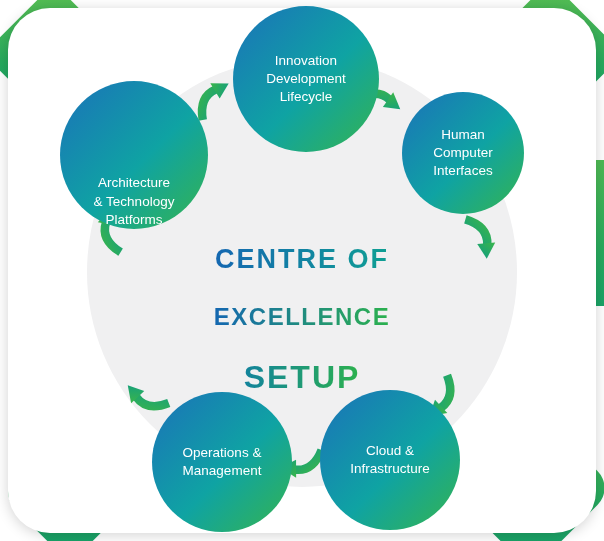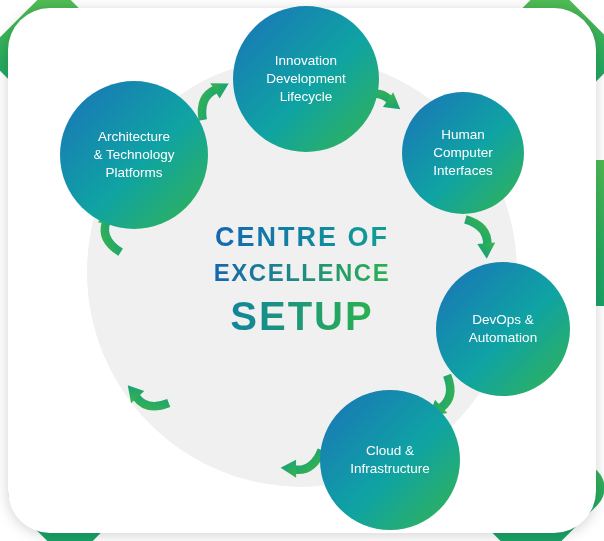--- a/index.html
+++ b/index.html
@@ -75,42 +75,42 @@
     line-height: 1.35;
     white-space: pre-line;
     padding: 0 8px;
   }
   .n-innovation   { left: 233px; top: 6px;   width: 146px; height: 146px; }
   .n-human        { left: 402px; top: 92px;  width: 122px; height: 122px; align-items: center; }
   .n-devops       { left: 436px; top: 262px; width: 134px; height: 134px; }
   .n-cloud        { left: 320px; top: 390px; width: 140px; height: 140px; justify-content: center; }
   .n-operations   { left: 152px; top: 392px; width: 140px; height: 140px; }
   .n-data         { left: 32px;  top: 253px; width: 138px; height: 138px; }
-  .n-architecture { left: 60px;  top: 81px;  width: 148px; height: 148px; }
+  .n-architecture { left: 60px;  top: 81px;  width: 148px; height: 148px; align-items: flex-end; }
 
   
   .title {
     position: absolute;
     left: 0; right: 0;
     top: 222px;
     text-align: center;
     z-index: 5;
   }
-  .title .line { line-height: 1.15; }
+  .title .line { line-height: 1.15; margin-top: 22px; }
   .grad {
     display: inline-block;
     font-weight: 700;
     -webkit-background-clip: text;
     background-clip: text;
     -webkit-text-fill-color: transparent;
     color: transparent;
   }
   .t1 { font-size: 27px; letter-spacing: 2px;   background-image: linear-gradient(90deg, #1467b1, #0f9f93); margin-bottom: 6px; }
   .t2 { font-size: 24px; letter-spacing: 1.5px; background-image: linear-gradient(90deg, #1467b1, #2cb14e); margin-bottom: 6px; }
-  .t3 { font-size: 40px; letter-spacing: 2px;   background-image: linear-gradient(90deg, #12839c, #2cb14e); }
+  .t3 { font-size: 32px; letter-spacing: 2px;   background-image: linear-gradient(90deg, #12839c, #2cb14e); }
 </style>
 </head>
 <body>
 
 <svg width="0" height="0" style="position:absolute" aria-hidden="true">
   <defs>
     <linearGradient id="agrad" x1="0" y1="0" x2="1" y2="1">
       <stop offset="0" stop-color="#3bb54a"></stop>
       <stop offset="1" stop-color="#0c9b87"></stop>
     </linearGradient>
@@ -175,27 +175,27 @@
   <div class="node n-innovation">
     <span>Innovation
 Development
 Lifecycle</span>
   </div>
   <div class="node n-human">
     <span>Human
 Computer
 Interfaces</span>
   </div>
-  <div class="node n-devops">
-    <span>DevOps &amp;
-Automation</span>
-  </div>
   <div class="node n-cloud">
     <span>Cloud &amp;
 Infrastructure</span>
+  </div>
+  <div class="node n-operations">
+    <span>Operations &amp;
+Management</span>
   </div>
   <div class="node n-architecture">
     <span>Architecture
 &amp; Technology
 Platforms</span>
   </div>
 
   <div class="title">
     <div class="line"><span class="grad t1">CENTRE OF</span></div>
     <div class="line"><span class="grad t2">EXCELLENCE</span></div>

